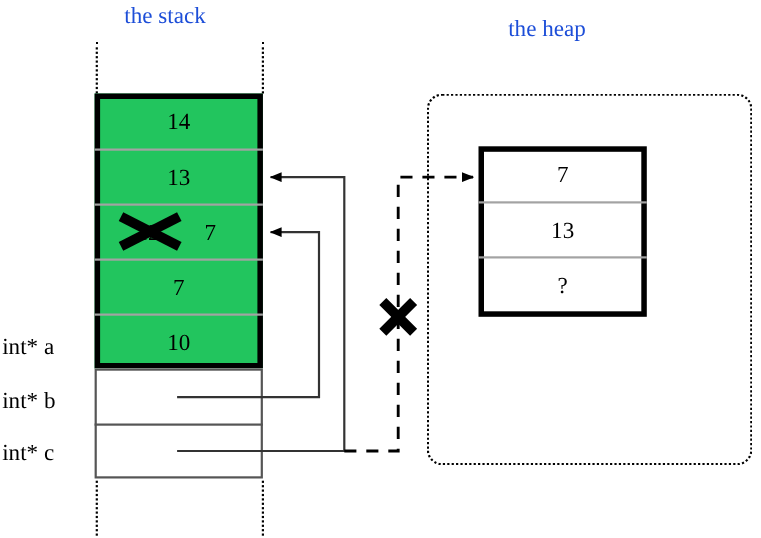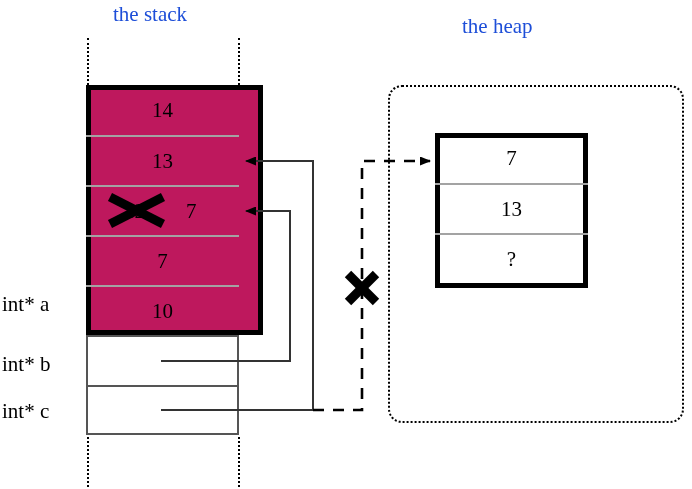--- a/index.html
+++ b/index.html
@@ -24,25 +24,25 @@
     color: #1d4ed8;
   }
   #stack-title { left: 113px; top: 4px; }
   #heap-title  { left: 462px; top: 16px; }
 
   
   .stack-frame {
     position: absolute;
     left: 86px;
     top: 85px;
-    width: 177px;
+    width: 153px;
     height: 250px;
     border: 5px solid #000000;
     box-sizing: border-box;
-    background: #be185d;
+    background: #22c55e;
   }
   .cell {
     position: absolute;
     left: 0;
     width: 100%;
     height: 50px;
     box-sizing: border-box;
     border-top: 2px solid #a3a3a3;
     display: flex;
     align-items: center;
@@ -159,21 +159,21 @@
     <div class="cell" style="top:195px;">
       <span>10</span>
     </div>
   </div>
 
   <div class="tail-frame">
     <div class="tail-cell first" style="top:-2px;"></div>
     <div class="tail-cell" style="top:48px;"></div>
   </div>
 
-  <div class="var-label" style="top:294px;text-align:right;">int* a</div>
+  <div class="var-label" style="top:305px;text-align:right;">int* a</div>
   <div class="var-label" style="top:354px;">int* b</div>
   <div class="var-label" style="top:401px;">int* c</div>
 
   <div class="heap-frame">
     <div class="cell first" style="top:-5px;">
       <span>7</span>
     </div>
     <div class="cell" style="top:45px;">
       <span>13</span>
     </div>

